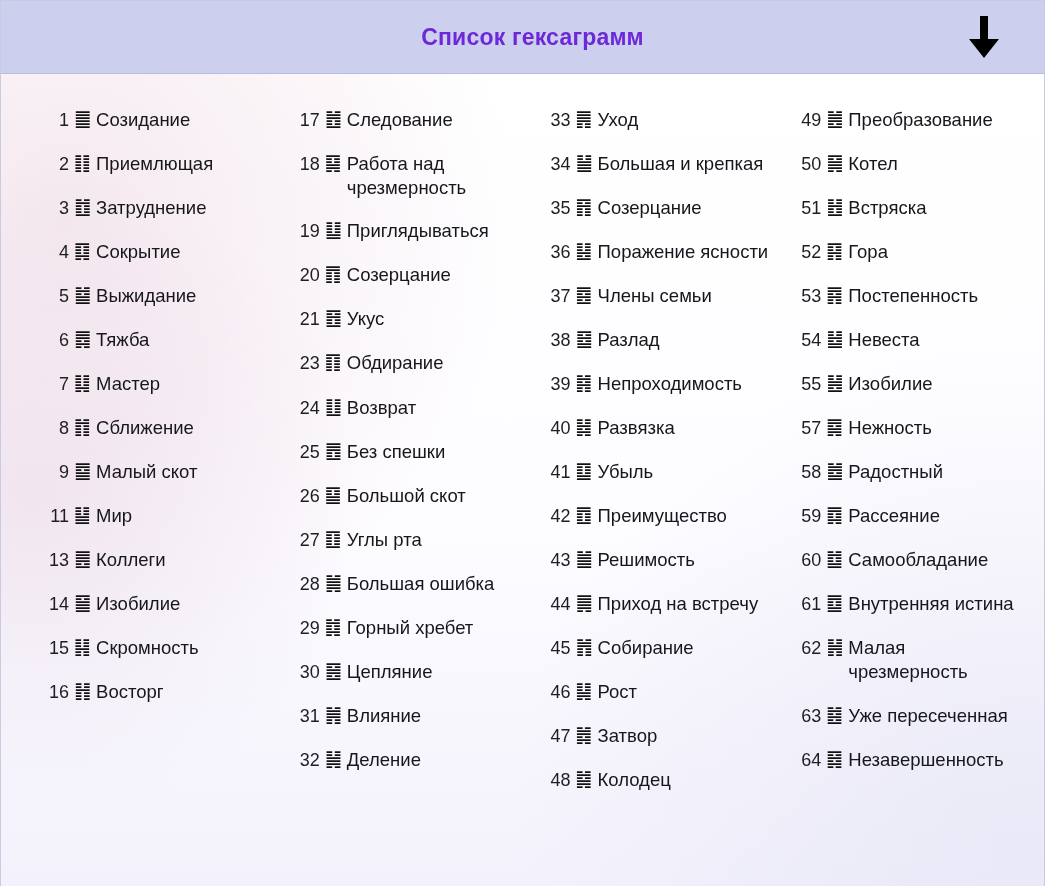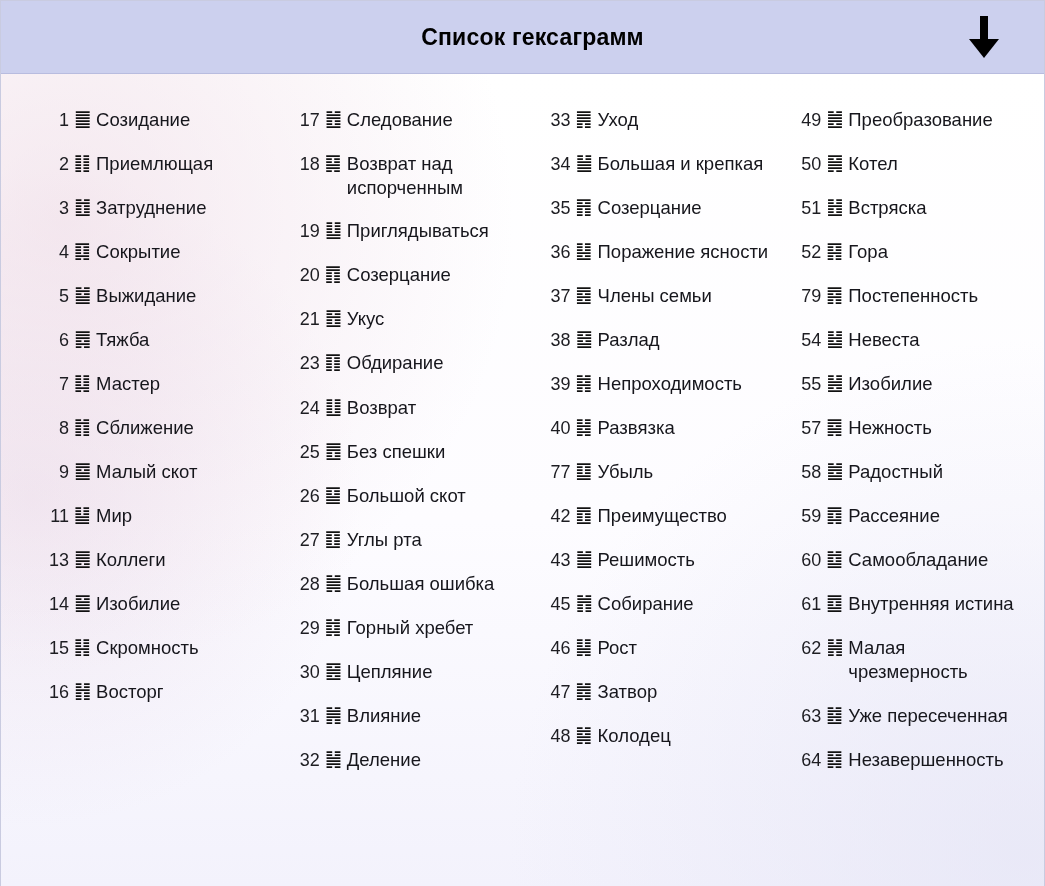--- a/index.html
+++ b/index.html
@@ -26,21 +26,21 @@
     height: 72px;
     background: #ccd0ee;
     border-bottom: 1px solid #b8bcdf;
     display: flex;
     align-items: center;
     justify-content: center;
   }
   .title {
     font-size: 23px;
     font-weight: bold;
-    color: #000000;
+    color: #6d28d9;
     letter-spacing: 0.2px;
     margin-left: 20px;
   }
   .download-btn {
     position: absolute;
     right: 38px;
     top: 50%;
     transform: translateY(-50%);
     width: 44px;
     height: 48px;
@@ -192,21 +192,21 @@
         </div>
       <div class="col">
           <div class="hex-row">
             <span class="hex-num">17</span>
             <span class="hex-glyph">䷐</span>
             <span class="hex-name">Следование</span>
           </div>
           <div class="hex-row">
             <span class="hex-num">18</span>
             <span class="hex-glyph">䷑</span>
-            <span class="hex-name">Возврат над испорченным</span>
+            <span class="hex-name">Работа над чрезмерность</span>
           </div>
           <div class="hex-row">
             <span class="hex-num">19</span>
             <span class="hex-glyph">䷒</span>
             <span class="hex-name">Приглядываться</span>
           </div>
           <div class="hex-row">
             <span class="hex-num">20</span>
             <span class="hex-glyph">䷓</span>
             <span class="hex-name">Созерцание</span>
@@ -302,35 +302,40 @@
             <span class="hex-num">39</span>
             <span class="hex-glyph">䷦</span>
             <span class="hex-name">Непроходимость</span>
           </div>
           <div class="hex-row">
             <span class="hex-num">40</span>
             <span class="hex-glyph">䷧</span>
             <span class="hex-name">Развязка</span>
           </div>
           <div class="hex-row">
-            <span class="hex-num">77</span>
+            <span class="hex-num">41</span>
             <span class="hex-glyph">䷨</span>
             <span class="hex-name">Убыль</span>
           </div>
           <div class="hex-row">
             <span class="hex-num">42</span>
             <span class="hex-glyph">䷩</span>
             <span class="hex-name">Преимущество</span>
           </div>
           <div class="hex-row">
             <span class="hex-num">43</span>
             <span class="hex-glyph">䷪</span>
             <span class="hex-name">Решимость</span>
           </div>
           <div class="hex-row">
+            <span class="hex-num">44</span>
+            <span class="hex-glyph">䷫</span>
+            <span class="hex-name">Приход на встречу</span>
+          </div>
+          <div class="hex-row">
             <span class="hex-num">45</span>
             <span class="hex-glyph">䷬</span>
             <span class="hex-name">Собирание</span>
           </div>
           <div class="hex-row">
             <span class="hex-num">46</span>
             <span class="hex-glyph">䷭</span>
             <span class="hex-name">Рост</span>
           </div>
           <div class="hex-row">
@@ -359,21 +364,21 @@
             <span class="hex-num">51</span>
             <span class="hex-glyph">䷲</span>
             <span class="hex-name">Встряска</span>
           </div>
           <div class="hex-row">
             <span class="hex-num">52</span>
             <span class="hex-glyph">䷳</span>
             <span class="hex-name">Гора</span>
           </div>
           <div class="hex-row">
-            <span class="hex-num">79</span>
+            <span class="hex-num">53</span>
             <span class="hex-glyph">䷴</span>
             <span class="hex-name">Постепенность</span>
           </div>
           <div class="hex-row">
             <span class="hex-num">54</span>
             <span class="hex-glyph">䷵</span>
             <span class="hex-name">Невеста</span>
           </div>
           <div class="hex-row">
             <span class="hex-num">55</span>

